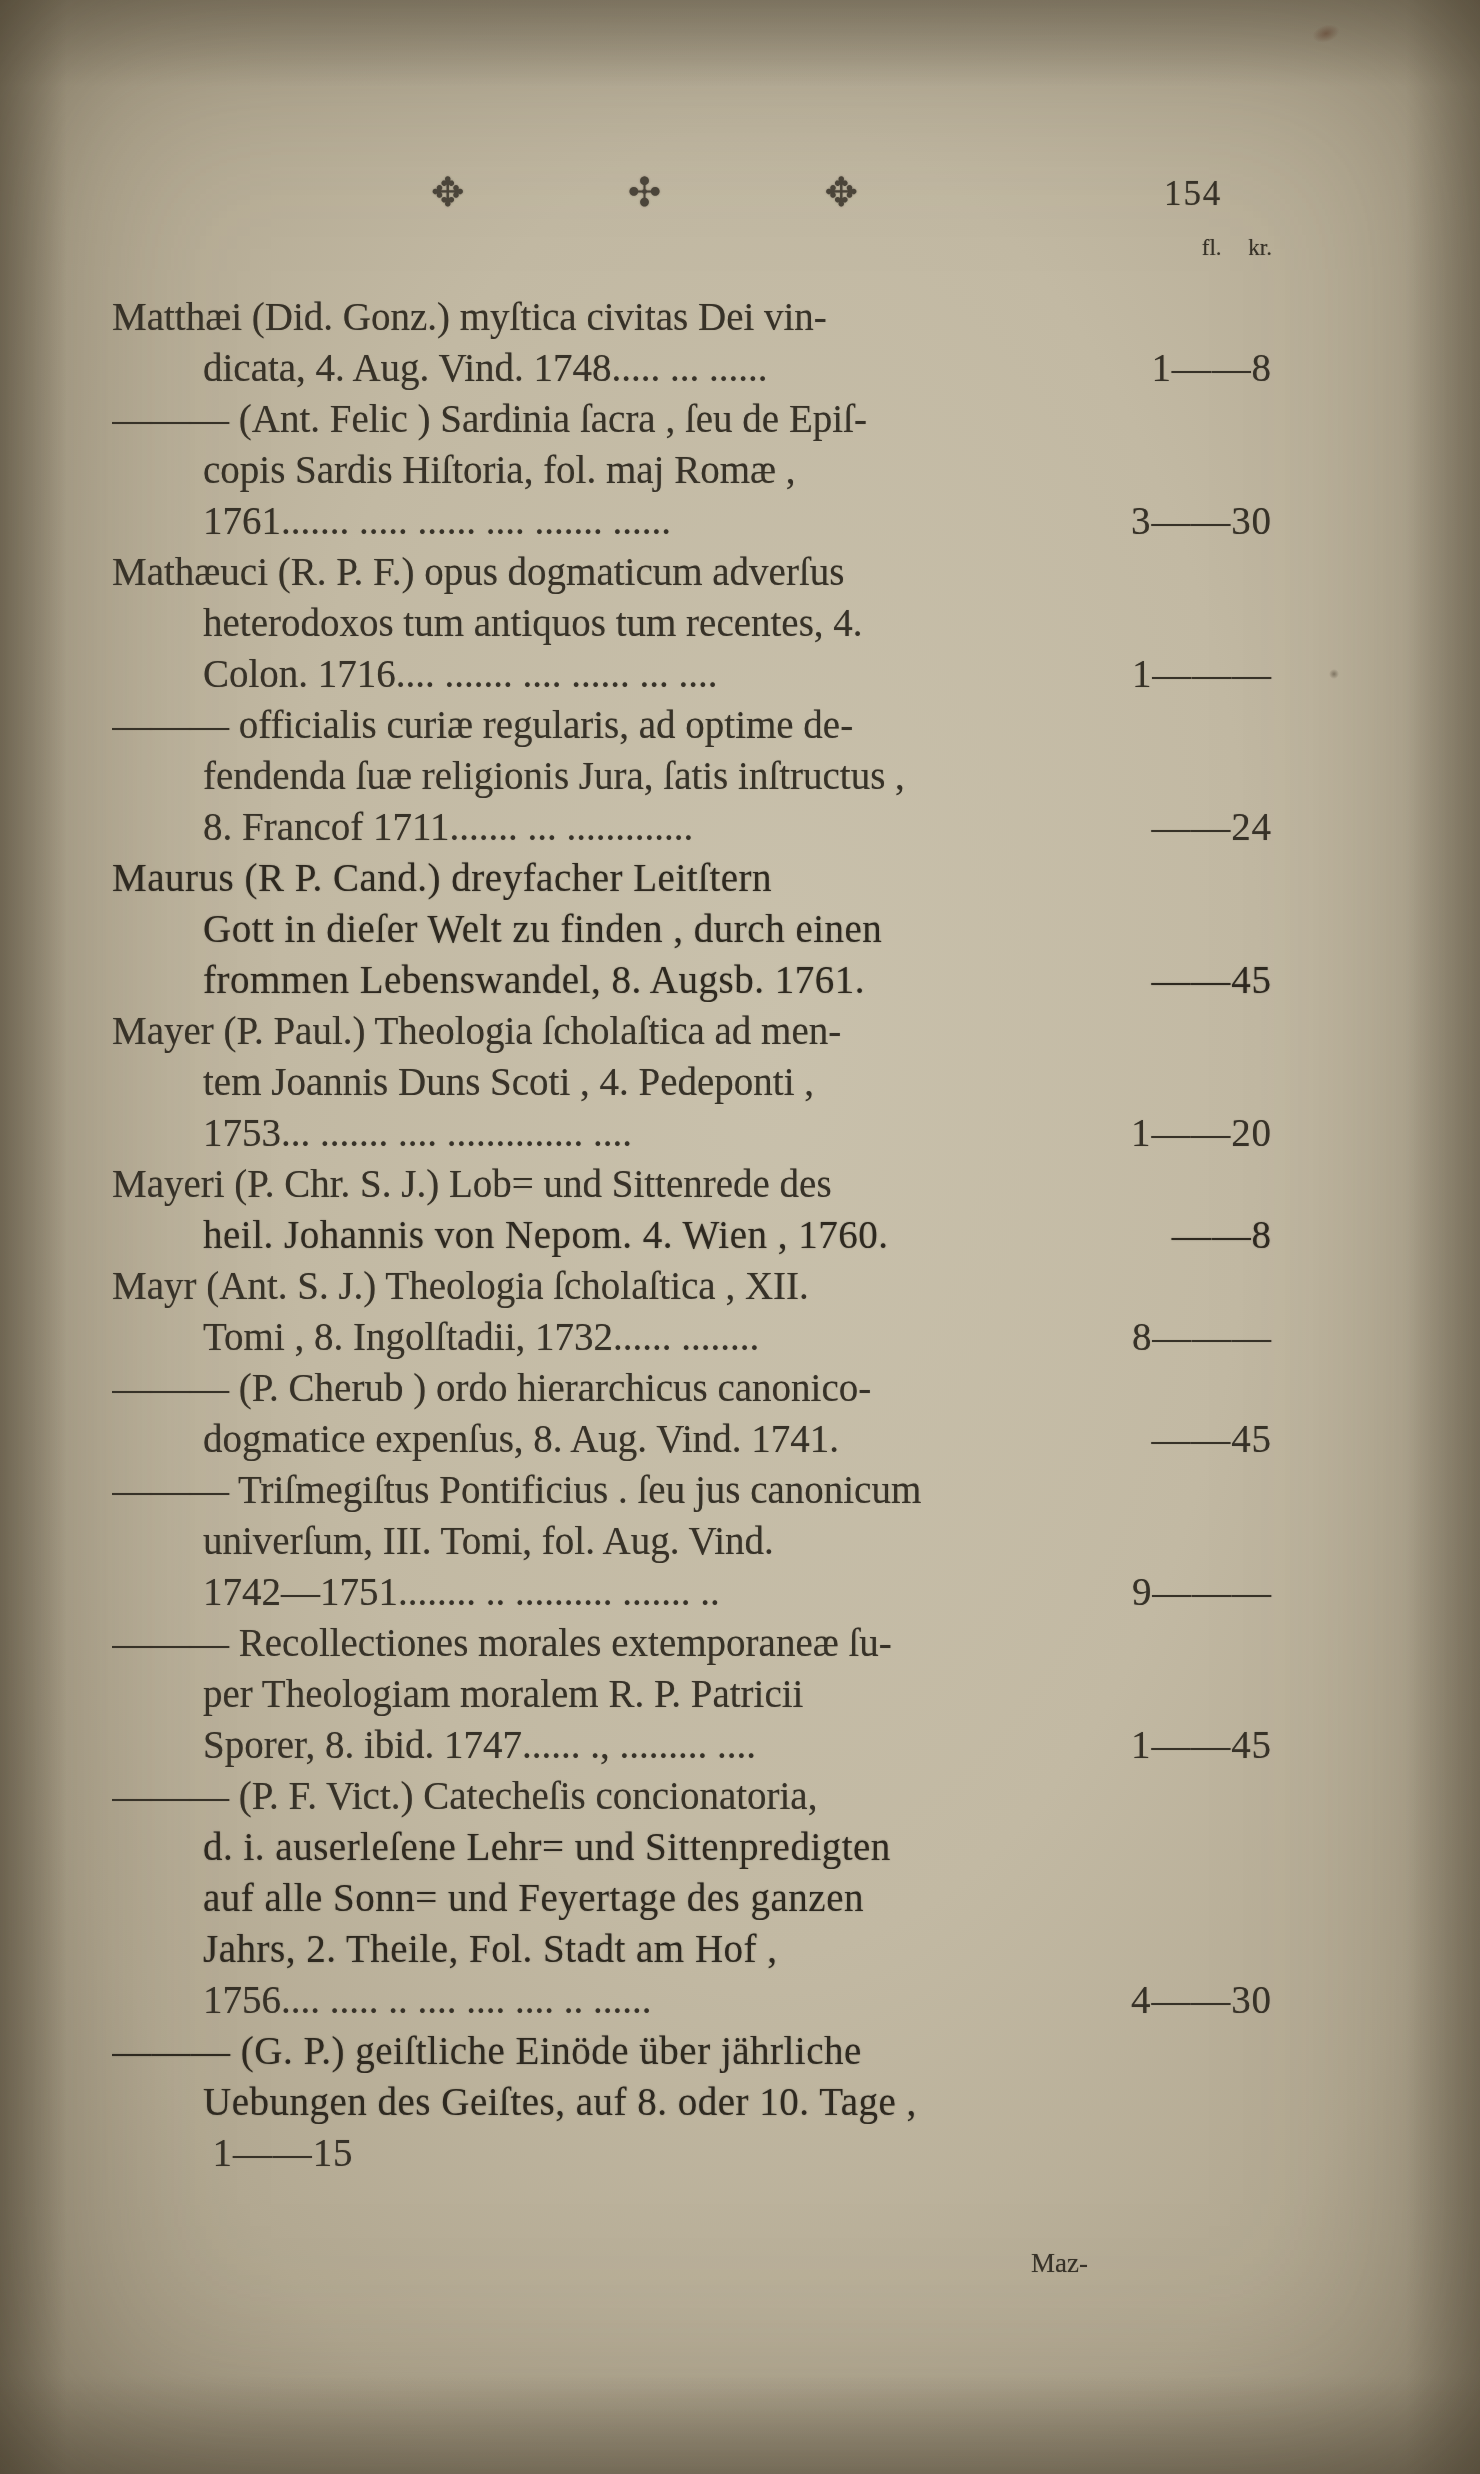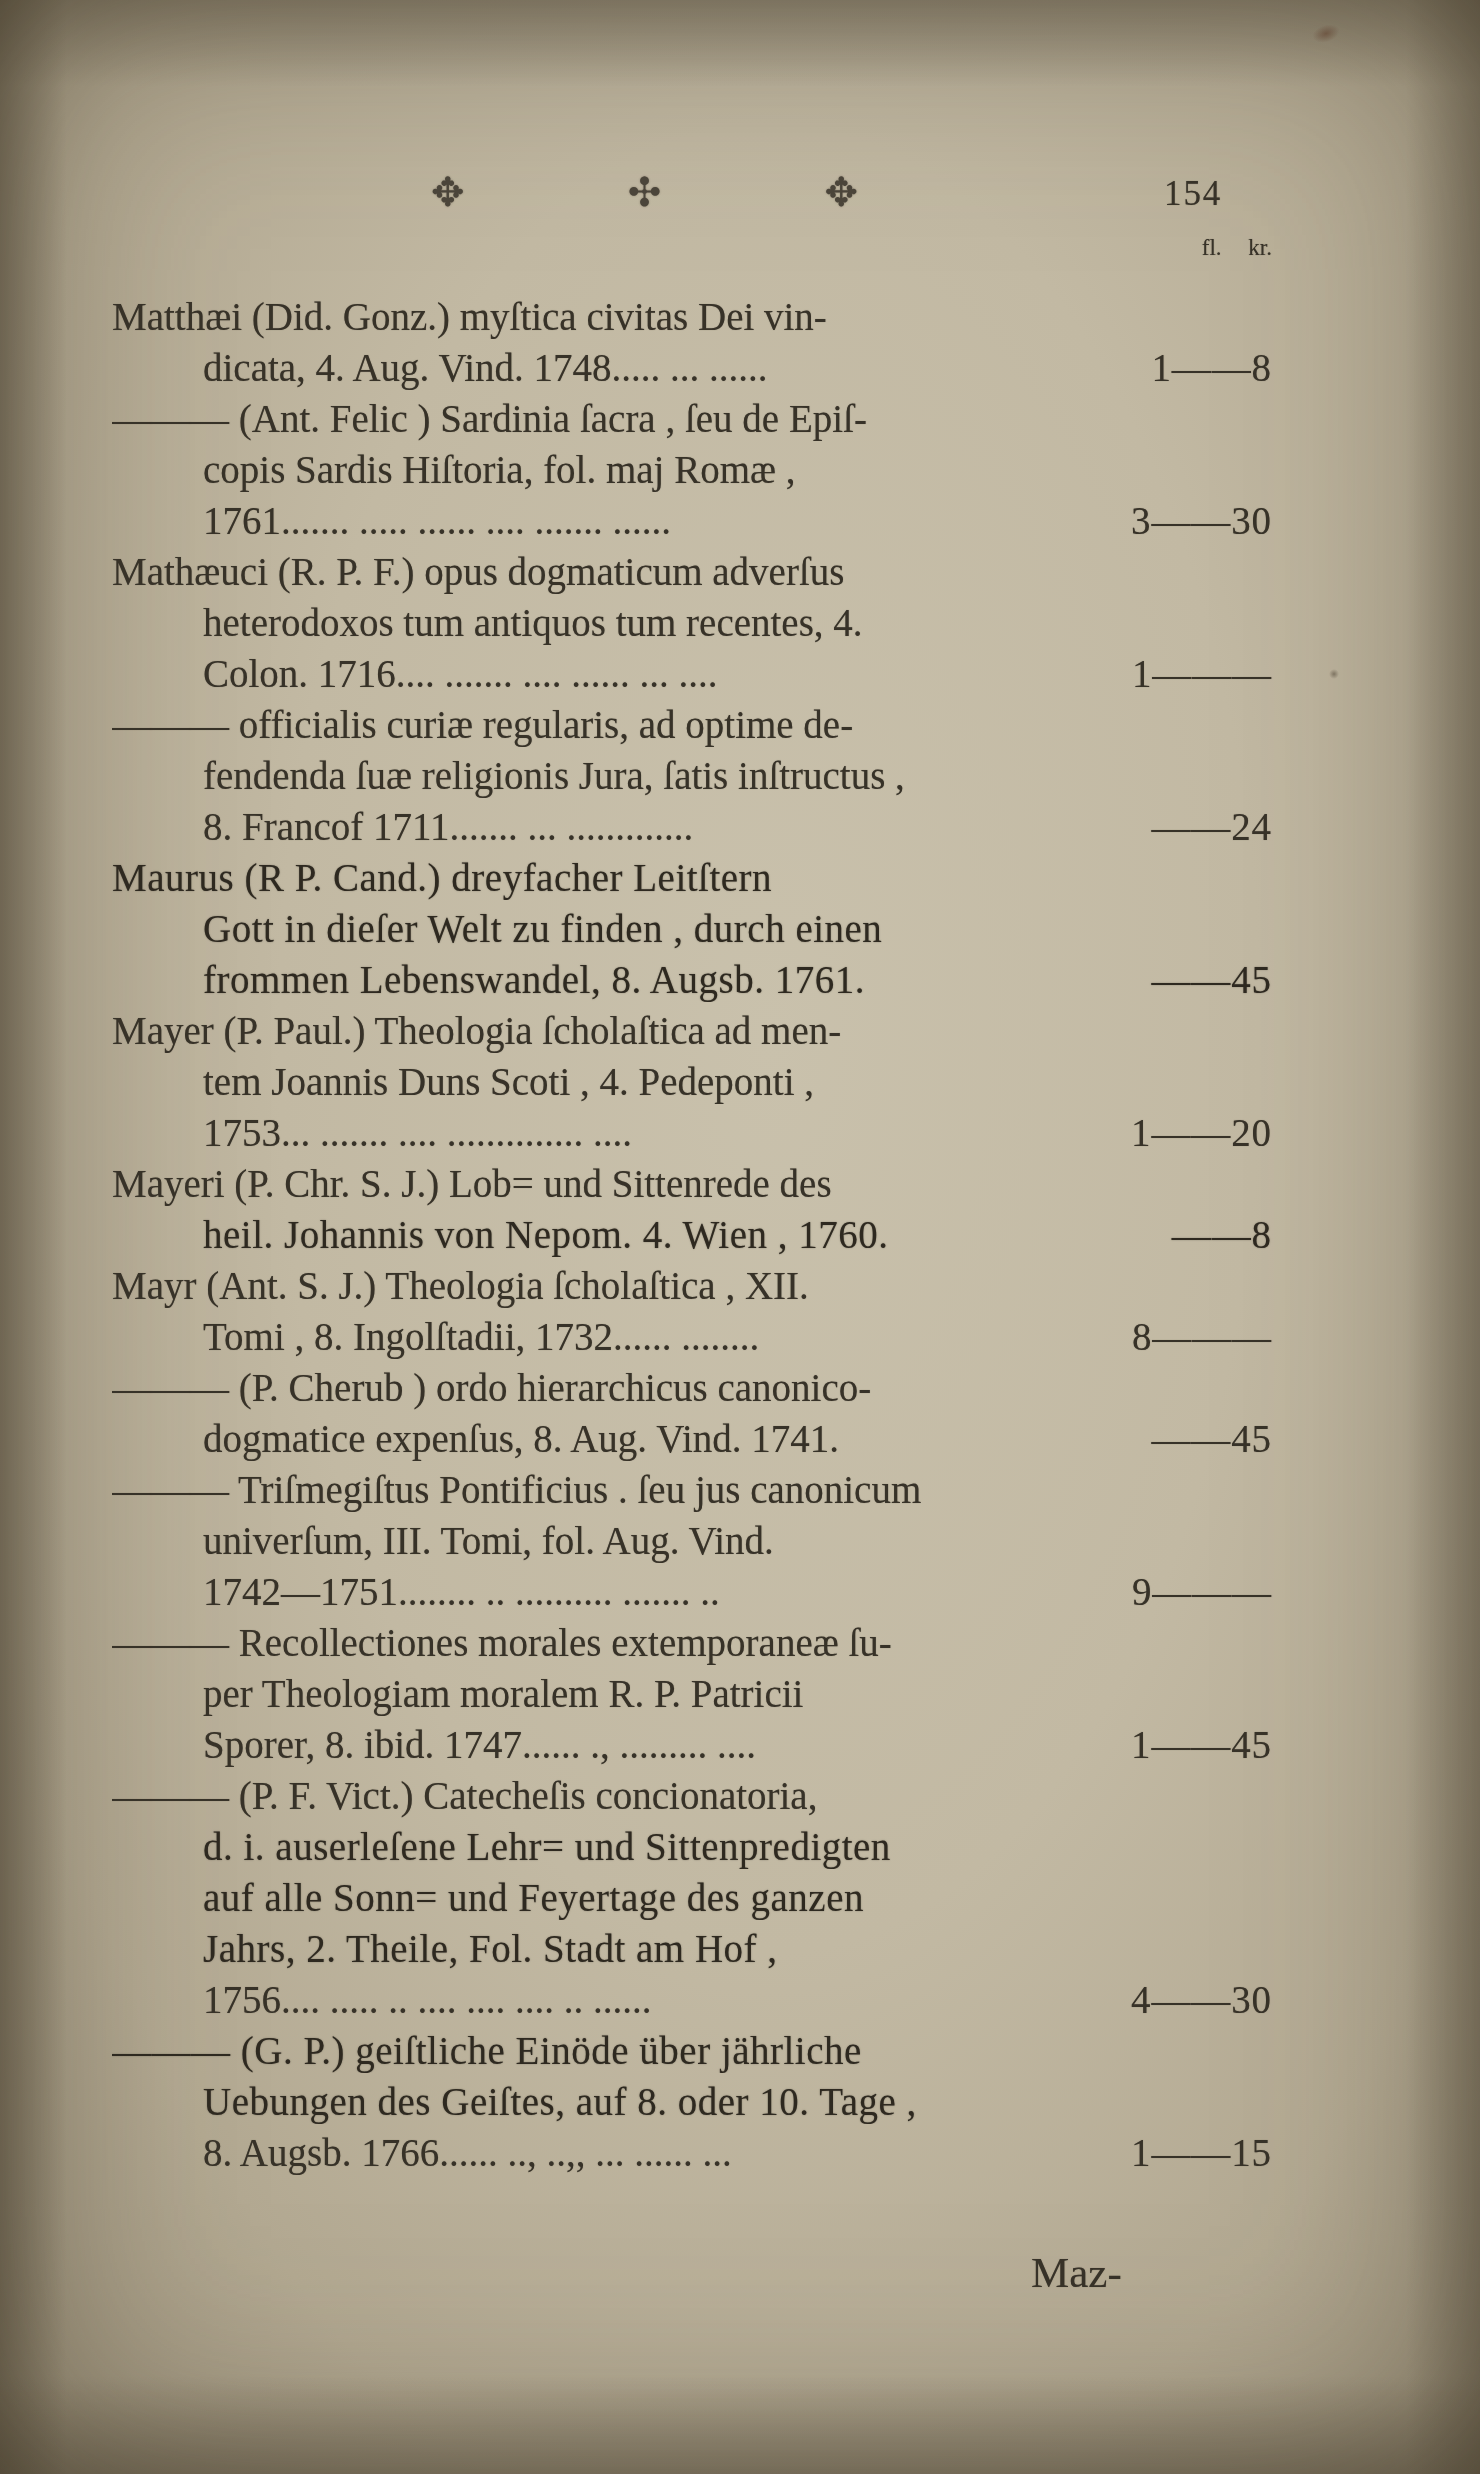--- a/index.html
+++ b/index.html
@@ -56,21 +56,21 @@
   .line.indent { padding-left: 91px; }
   .line.fraktur {
     font-weight: normal;
     color: #2e2920;
     letter-spacing: 0.5px;
     text-shadow: 0 0 1.4px rgba(46,41,32,.55);
   }
   .catchword {
     position: absolute;
     left: 1031px; top: 2248px;
-    font-size: 43px;
+    font-size: 27px;
     text-shadow: 0 0 0.9px rgba(56,50,40,.5);
   }
   .smudge {
     position: absolute;
     right: 140px; top: 25px; width: 28.4px; height: 17px;
     background: radial-gradient(ellipse, rgba(92,58,40,.55), rgba(92,58,40,0) 70%);
     transform: rotate(-18deg);
   }
   .speck-a {
     position: absolute; left: 1329px; top: 669px; width: 9.5px; height: 9.5px;
@@ -208,20 +208,19 @@
         <span class="text">1756.... ..... .. .... .... .... .. ......</span>
         <span class="price">4——30</span>
       </div>
       <div class="line fraktur">
         <span class="text">——— (G. P.) geiſtliche Einöde über jährliche</span>
       </div>
       <div class="line indent fraktur">
         <span class="text">Uebungen des Geiſtes, auf 8. oder 10. Tage ,</span>
       </div>
       <div class="line indent">
-        <span class="text">8. Augsb. 1766...... .., ..,, ... ...... ...</span>
         <span class="price">1——15</span>
       </div>
     </div>
 
   <div class="catchword">Maz-</div>
 </div>
 
 
 </body></html>

